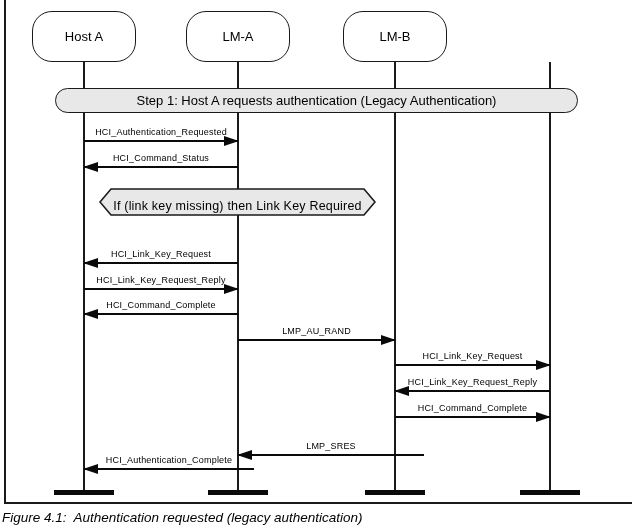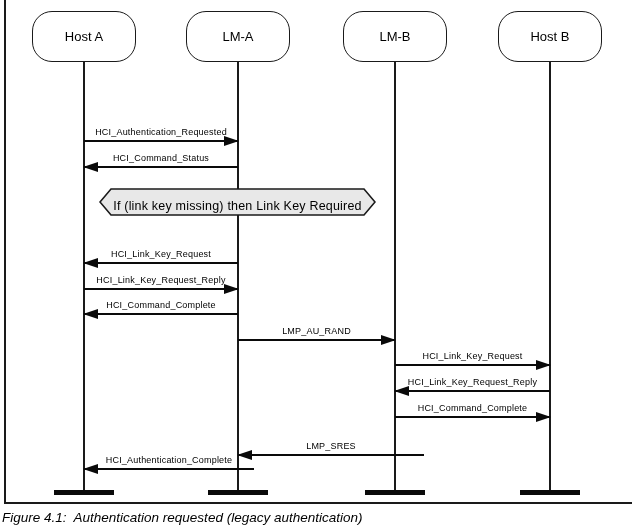--- a/index.html
+++ b/index.html
@@ -76,24 +76,24 @@
 
   <div class="actor" style="left:32px">
       <span>Host A</span>
     </div>
   <div class="actor" style="left:186px">
       <span>LM-A</span>
     </div>
   <div class="actor" style="left:343px">
       <span>LM-B</span>
     </div>
-  <div class="actor" style="left:498px">
-      <span>Host B</span>
-    </div>
 
+  <div class="banner">
+    <span>Step 1: Host A requests authentication (Legacy Authentication)</span>
+  </div>
 
   <div class="condition">
     <svg width="277" height="28" viewBox="0 0 277 28">
       <polygon points="12,1 265,1 276,14 265,27 12,27 1,14" fill="#e8e8e8" stroke="#1a1a1a" stroke-width="1.6"></polygon>
     </svg>
     <div class="cond-label">If (link key missing) then Link Key Required</div>
   </div>
 
   <div class="msg" style="left:84px;top:126px;width:154px">
     <span class="mlabel">HCI_Authentication_Requested</span>

